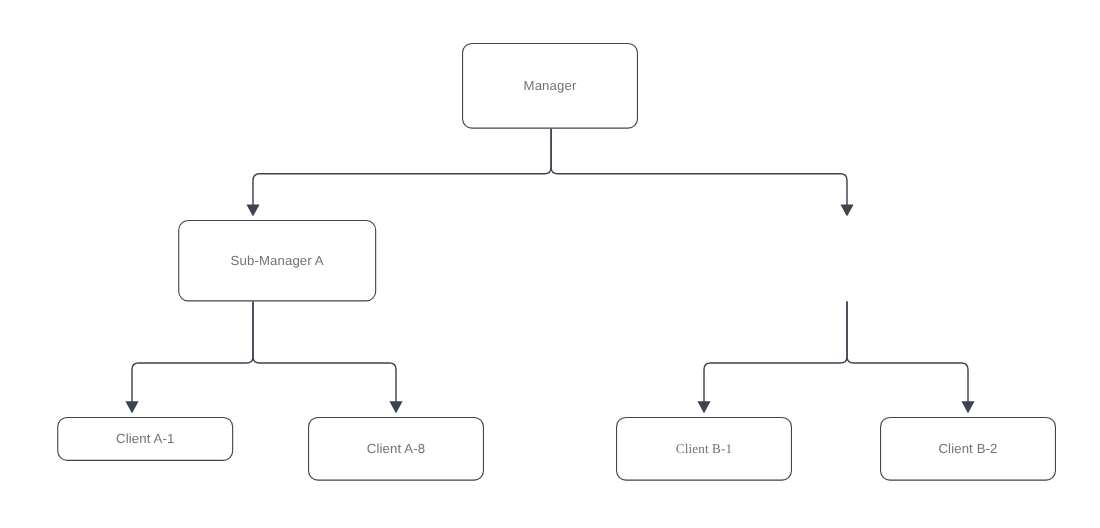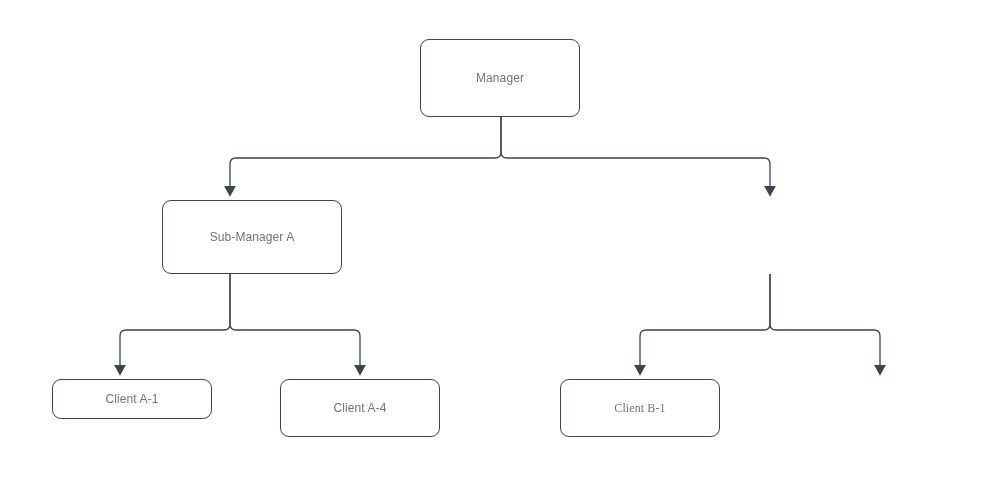--- a/index.html
+++ b/index.html
@@ -77,21 +77,24 @@
   <div class="node node-suba">
     <span class="node-label">Sub-Manager A</span>
   </div>
 
 
   <div class="node node-clienta1">
     <span class="node-label">Client A-1</span>
   </div>
 
   <div class="node node-clienta2">
-    <span class="node-label">Client A-4</span>
+    <span class="node-label">Client A-8</span>
   </div>
 
   <div class="node node-clientb1">
     <span class="node-label">Client B-1</span>
   </div>
 
+  <div class="node node-clientb2">
+    <span class="node-label">Client B-2</span>
+  </div>
 
 </div>
 
 </body></html>

